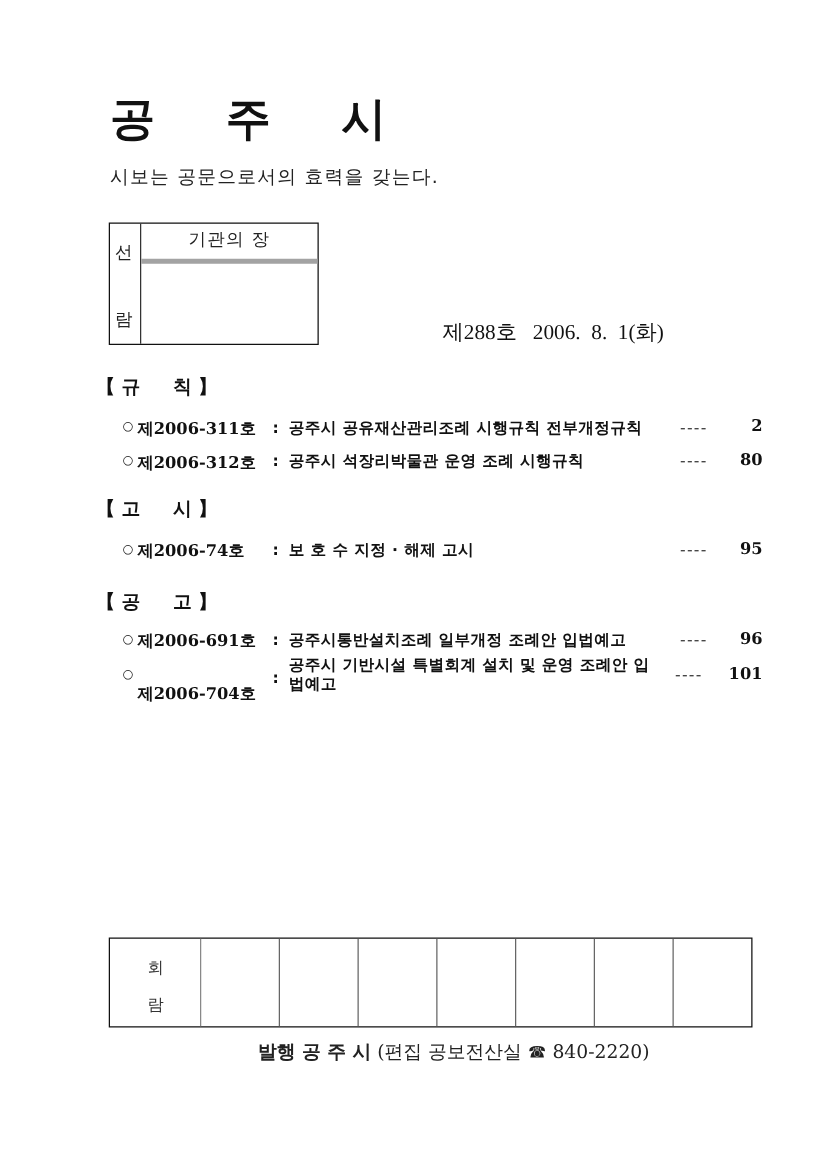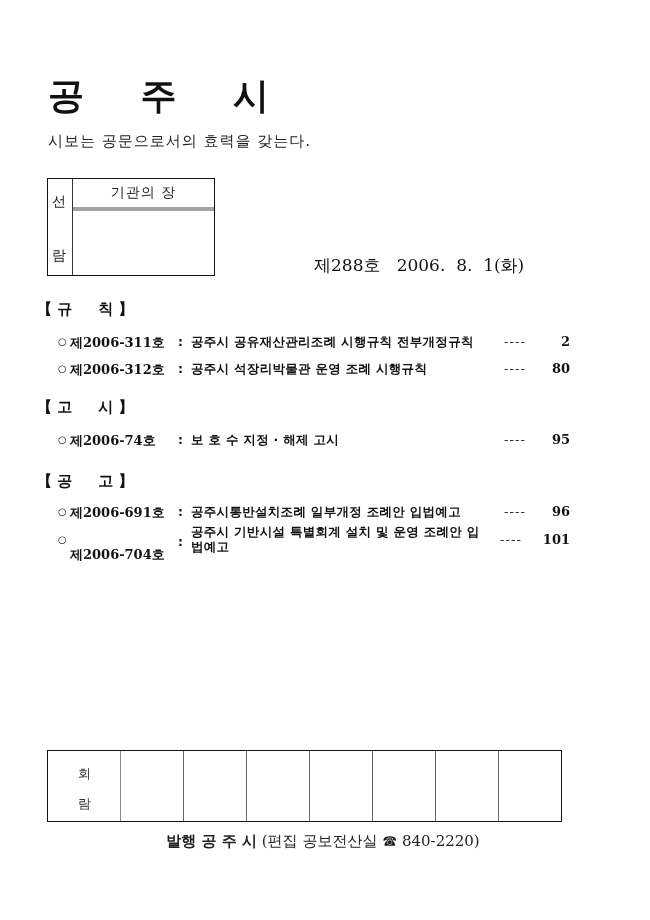--- a/index.html
+++ b/index.html
@@ -1,32 +1,32 @@
 <!DOCTYPE html>
 <html><head>
   <meta charset="utf-8">
   <style>
     html, body { margin: 0; padding: 0; background: #ffffff; }
     body { width: 650px; height: 920px; position: relative; overflow: hidden;
            font-family: "DejaVu Serif", "Liberation Serif", serif; color: #111; }
-    .abs { position: absolute; }
+    .abs { position: absolute; margin-left: 40px; }
     .title { left: 48px; top: 74px; font-size: 36px; font-weight: bold; letter-spacing: 22px;
              font-family: "DejaVu Sans", sans-serif; line-height: 44px; }
     .subtitle { left: 48px; top: 132px; font-size: 15px; letter-spacing: 1px; color: #222;
                 font-family: "DejaVu Sans", sans-serif; }
     .approval { left: 47px; top: 178px; width: 168px; height: 98px; border: 1.5px solid #111;
                 box-sizing: border-box; }
     .approval .side { position: absolute; left: 0; top: 0; width: 25px; height: 100%;
                       border-right: 1px solid #333; box-sizing: border-box; }
     .approval .side span { position: absolute; left: 4px; font-size: 14px; color: #222;
                            font-family: "DejaVu Sans", sans-serif; }
     .approval .head { position: absolute; left: 25px; top: 0; right: 0; height: 28px;
                       border-bottom: 4px solid #a3a3a3; text-align: center; font-size: 14px;
                       line-height: 26px; color: #222; font-family: "DejaVu Sans", sans-serif; letter-spacing: 1px; }
-    .issue { left: 314px; top: 254px; font-size: 17px; white-space: pre; color: #111; }
+    .issue { left: 314px; top: 254px; font-size: 17px; white-space: pre; color: #111; font-family: Liberation Serif, serif; }
     .section { left: 37px; font-size: 15px; font-weight: bold; white-space: pre;
                font-family: "DejaVu Sans", sans-serif; }
     .row { left: 58px; width: 520px; height: 20px; font-size: 12.5px; font-weight: bold;
            font-family: "DejaVu Sans", sans-serif; }
     .row .bullet { position: absolute; left: 0; top: 2px; font-size: 10px; }
     .row .num { position: absolute; left: 12px; top: 0; font-family: "DejaVu Serif", serif; font-size: 13px; }
     .row .colon { position: absolute; left: 120px; top: 0; }
     .row .desc { position: absolute; left: 133px; top: 0; width: 300px; line-height: 15px; letter-spacing: 0.3px; }
     .row .dash { position: absolute; left: 446px; top: 0; font-weight: normal; letter-spacing: 1px; color: #333; }
     .row .page { position: absolute; right: 8px; top: 0; text-align: right; font-family: "DejaVu Serif", serif; font-size: 13px; }

